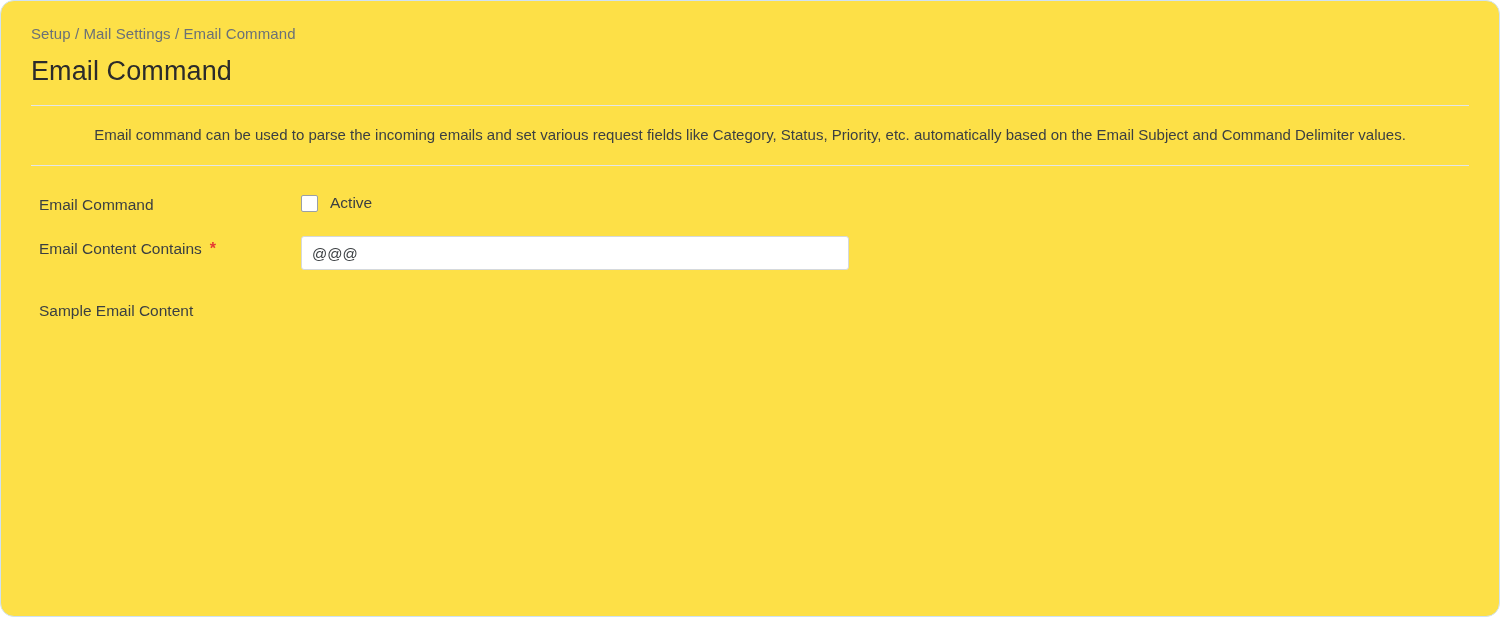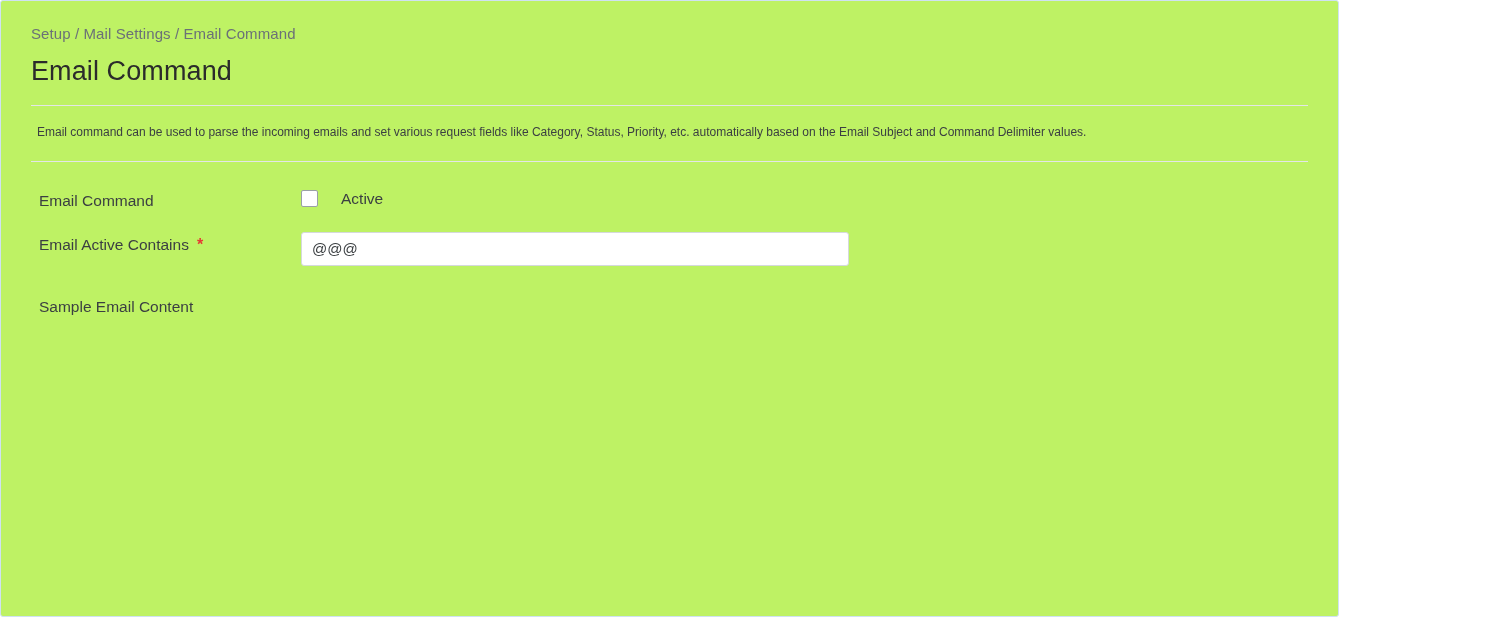--- a/index.html
+++ b/index.html
@@ -6,26 +6,26 @@
     margin: 0;
     padding: 0;
     background: #ffffff;
   }
   body {
     font-family: "Liberation Sans", sans-serif;
     color: #2b2b2b;
   }
   .page {
     position: relative;
-    width: 1339px;
+    width: 1500px;
     height: 617px;
     box-sizing: border-box;
-    background: #bef264;
+    background: #fde047;
     border: 1px solid #cfe2f3;
-    border-radius: 3px;
+    border-radius: 14px;
     overflow: hidden;
   }
   .content {
     padding: 24px 30px 0 30px;
   }
   .breadcrumb {
     font-size: 15px;
     color: #6b7177;
     letter-spacing: 0.1px;
     margin-bottom: 14px;
@@ -35,24 +35,25 @@
     font-weight: 400;
     color: #2b2b2b;
     margin: 0 0 18px 0;
     letter-spacing: 0.1px;
   }
   .divider {
     border-top: 1px solid #e3e6e8;
     margin: 0 0 0 0;
   }
   .description {
-    font-size: 12px;
+    font-size: 15px;
     color: #3b3f42;
     padding: 18px 6px 20px 6px;
     line-height: 1.4;
+    text-align: center;
   }
   .form {
     padding-top: 26px;
   }
   .form-row {
     display: flex;
     align-items: flex-start;
     margin-bottom: 22px;
   }
   .form-label {
@@ -70,21 +71,20 @@
     margin-left: 8px;
     font-weight: 700;
   }
   .form-field {
     flex: 1 1 auto;
   }
   .checkbox-wrap {
     display: flex;
     align-items: center;
     padding-top: 2px;
-    gap: 11px;
   }
   .checkbox {
     width: 17px;
     height: 17px;
     border: 1px solid #9aa0a6;
     border-radius: 2px;
     background: #fff;
     display: inline-block;
     box-sizing: border-box;
   }
@@ -150,21 +150,21 @@
         <div class="form-field">
           <label class="checkbox-wrap">
             <span class="checkbox"></span>
             <span class="checkbox-label">Active</span>
           </label>
         </div>
       </div>
 
       <div class="form-row">
         <div class="form-label">
-          <span>Email Active Contains</span><span class="required-star">*</span>
+          <span>Email Content Contains</span><span class="required-star">*</span>
         </div>
         <div class="form-field">
           <input class="text-input" type="text" value="@@@" style="">
         </div>
       </div>
 
 
       <div class="form-row">
         <div class="form-label label-textarea">Sample Email Content</div>
       </div>

